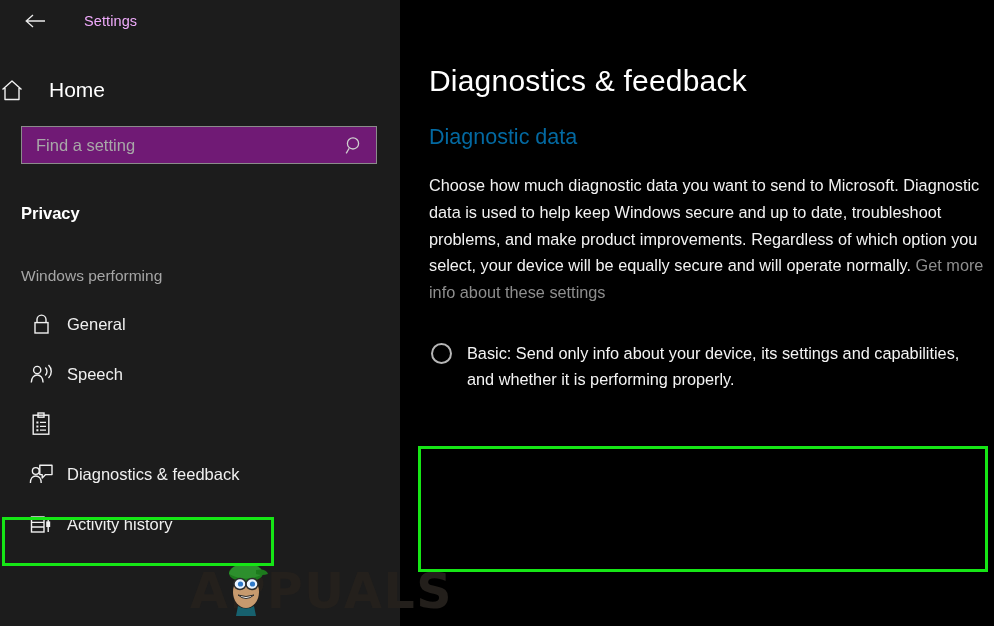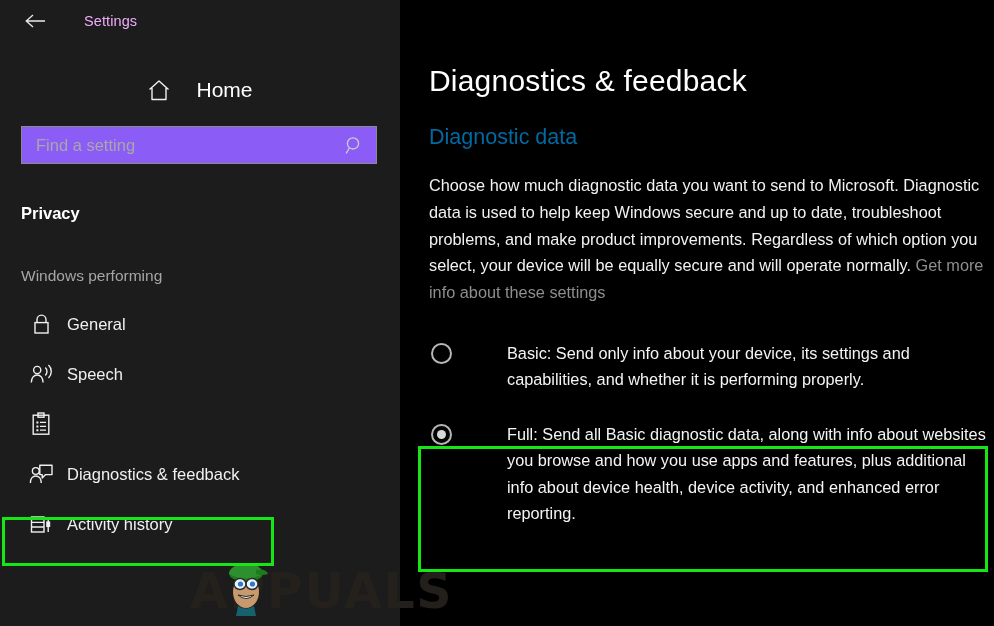--- a/index.html
+++ b/index.html
@@ -52,41 +52,40 @@
     color: #f0abfc;
     letter-spacing: 0.1px;
   }
 
   .home-row {
     display: flex;
     align-items: center;
     height: 44px;
     margin-top: 26px;
     cursor: pointer;
-    justify-content: center;
   }
   .home-row .ico {
     width: 30px;
     display: flex;
     justify-content: flex-start;
     align-items: center;
   }
   .home-label {
     margin-left: 19px;
     font-size: 21px;
     color: #ffffff;
   }
 
   .search-wrap {
     margin: 14px 0 0 21px;
     width: 356px;
     height: 38px;
     box-sizing: border-box;
     border: 1.5px solid #8b8b8b;
-    background: #8b5cf6;
+    background: #701a75;
     display: flex;
     align-items: center;
     padding: 0 9px 0 14px;
   }
   .search-input {
     flex: 1;
     background: transparent;
     border: none;
     outline: none;
     color: #e6e6e6;
@@ -186,21 +185,20 @@
     cursor: pointer;
   }
 
   .options { margin-top: 28px; }
   .opt-row {
     position: relative;
     display: flex;
     align-items: flex-start;
     padding: 6px 0 6px 2px;
     cursor: pointer;
-    gap: 40px;
   }
   .radio {
     width: 21px;
     height: 21px;
     min-width: 21px;
     border-radius: 50%;
     border: 2px solid #b6b6b6;
     box-sizing: border-box;
     margin-top: 3px;
     display: flex;
@@ -378,26 +376,20 @@
       <span>Choose how much diagnostic data you want to send to Microsoft. Diagnostic data is used to help keep Windows secure and up to date, troubleshoot problems, and make product improvements. Regardless of which option you select, your device will be equally secure and will operate normally. </span><a class="link">Get more info about these settings</a>
     </div>
 
     <div class="options">
 
       <div class="opt-row">
         <span class="radio"></span>
         <span class="opt-text">Basic: Send only info about your device, its settings and capabilities, and whether it is performing properly.</span>
       </div>
 
-      <div class="opt-row opt-full">
-        <span class="radio checked">
-            <span class="dot"></span>
-          </span>
-        <span class="opt-text">Full: Send all Basic diagnostic data, along with info about websites you browse and how you use apps and features, plus additional info about device health, device activity, and enhanced error reporting.</span>
-      </div>
 
     </div>
   </div>
 
   <div class="hl-option"></div>
 
   <div class="watermark">
     <span class="wm-text">APPUALS</span>
     <svg class="wm-mascot" viewBox="0 0 56 58">
       <ellipse cx="28" cy="34" rx="13" ry="16" fill="#c79a6e"></ellipse>

